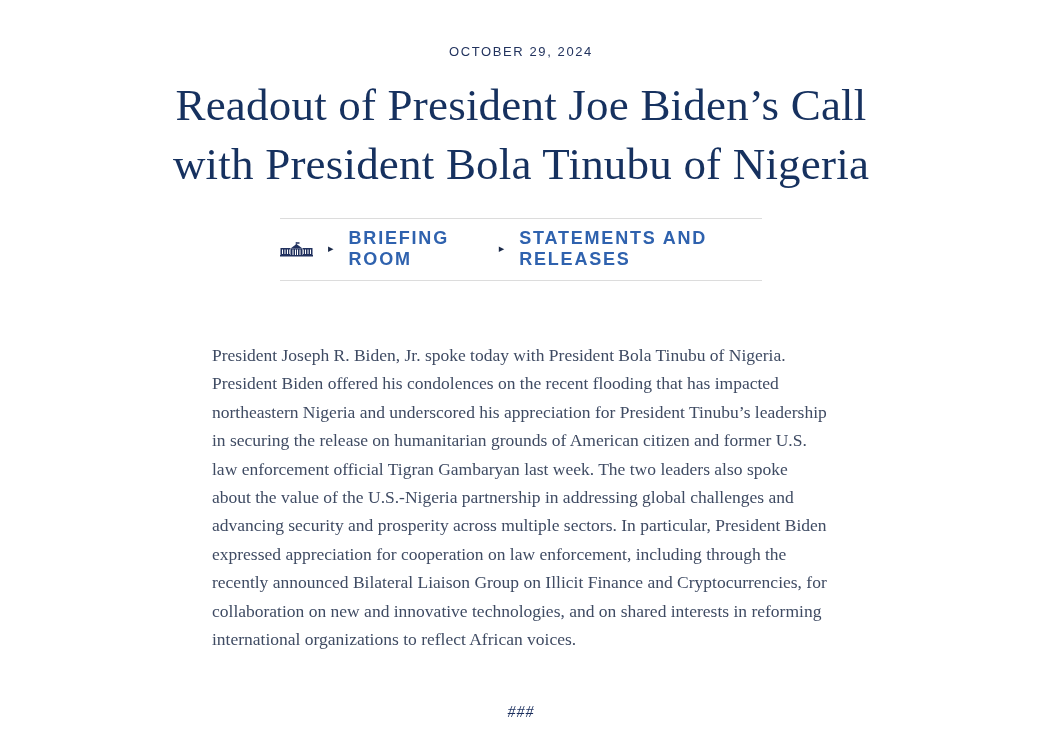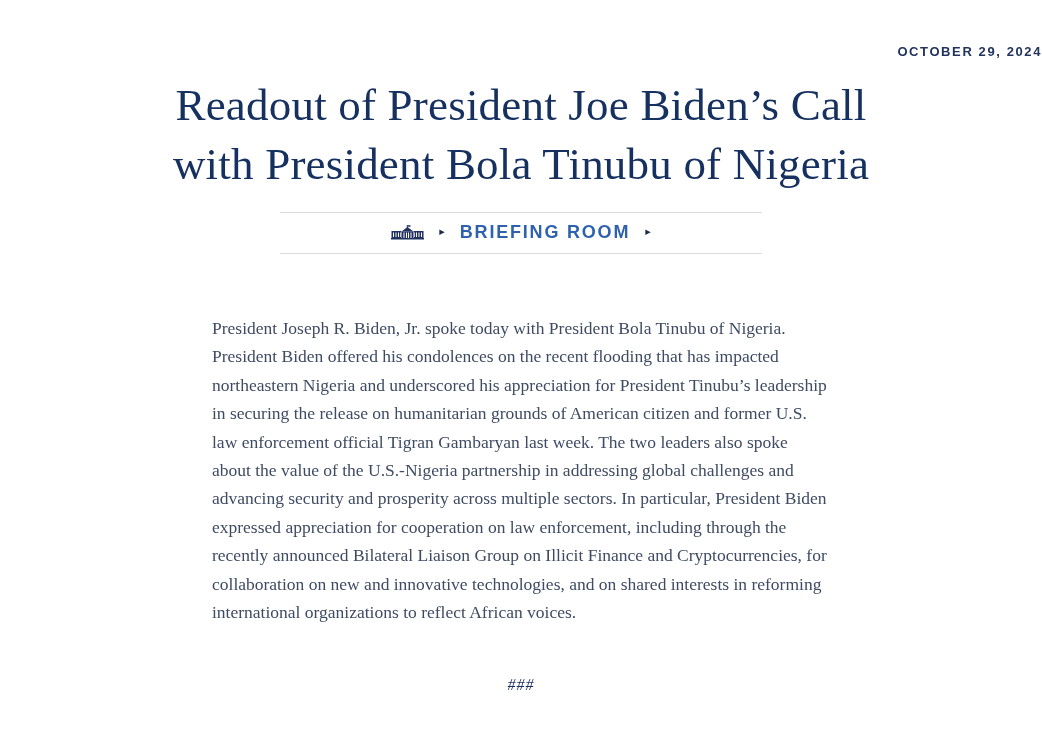--- a/index.html
+++ b/index.html
@@ -10,36 +10,36 @@
     overflow: hidden;
     font-family: "Liberation Sans", sans-serif;
     position: relative;
   }
   .page {
     width: 100%;
     height: 100%;
     padding-top: 44px;
   }
   .date-line {
-    text-align: right;
+    text-align: center;
     font-size: 13px;
-    font-weight: 700;
+    font-weight: 400;
     letter-spacing: 1.6px;
     color: #22335e;
   }
   .article-title {
     font-family: "Liberation Serif", "DejaVu Serif", serif;
     font-weight: 500;
     color: #16315f;
     font-size: 45px;
     line-height: 59px;
     text-align: center;
     white-space: pre-line;
     max-width: 900px;
-    margin: 17px auto 18px;
+    margin: 17px auto 24px;
     letter-spacing: 0.2px;
   }
   .breadcrumb-bar {
     width: 482px;
     margin: 0 auto;
     border-top: 1px solid #dcdcdc;
     border-bottom: 1px solid #dcdcdc;
     padding: 9px 0 10px;
     display: flex;
     align-items: center;
@@ -118,19 +118,20 @@
           <rect x="46.5" y="15" width="1.5" height="9"></rect>
           <rect x="50" y="15" width="2" height="9"></rect>
           <rect x="55" y="15" width="2" height="9"></rect>
           <rect x="60" y="15" width="2" height="9"></rect>
         </g>
       </svg>
     </a>
     <span class="crumb-sep">▸</span>
     <a class="crumb-link">BRIEFING ROOM</a>
     <span class="crumb-sep">▸</span>
+    <a class="crumb-link">STATEMENTS AND RELEASES</a>
   </nav>
 
   <div class="article-body">President Joseph R. Biden, Jr. spoke today with President Bola Tinubu of Nigeria.  President Biden offered his condolences on the recent flooding that has impacted northeastern Nigeria and underscored his appreciation for President Tinubu’s leadership in securing the release on humanitarian grounds of American citizen and former U.S. law enforcement official Tigran Gambaryan last week.  The two leaders also spoke about the value of the U.S.-Nigeria partnership in addressing global challenges and advancing security and prosperity across multiple sectors. In particular, President Biden expressed appreciation for cooperation on law enforcement, including through the recently announced Bilateral Liaison Group on Illicit Finance and Cryptocurrencies, for collaboration on new and innovative technologies, and on shared interests in reforming international organizations to reflect African voices.</div>
 
   <div class="end-mark">###</div>
 
 </div>
 
 </body></html>

